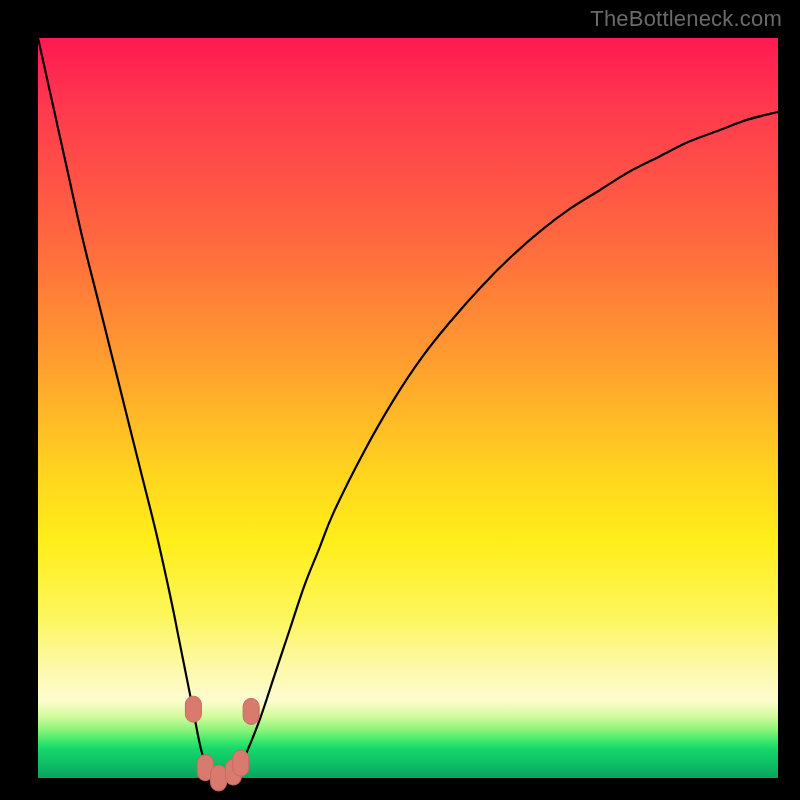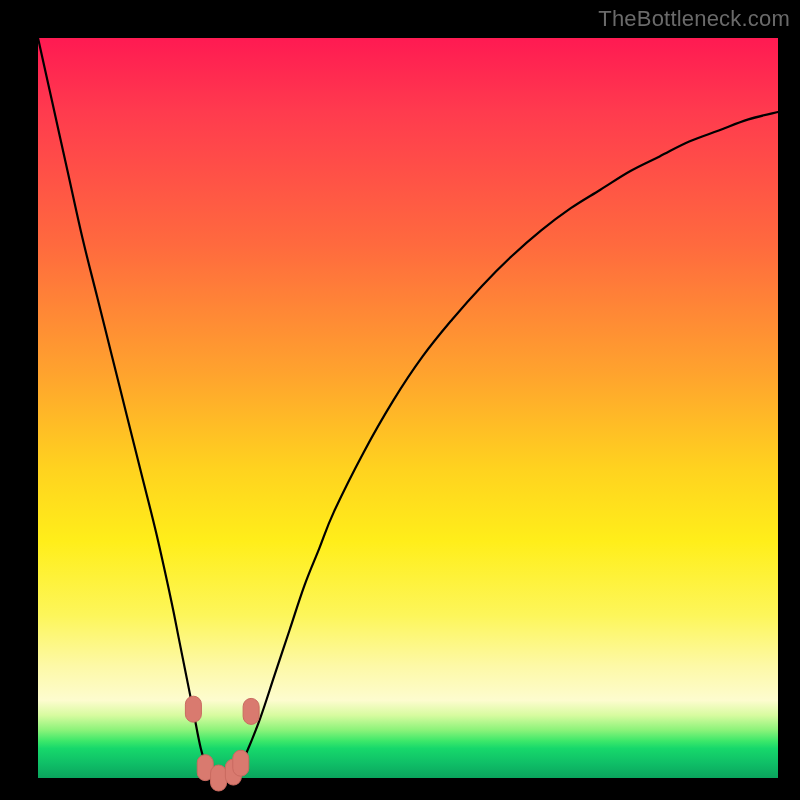--- a/index.html
+++ b/index.html
@@ -41,21 +41,21 @@
       #8cf37a 93.5%,
       #3ce86a 95%,
       #17d86b 96%,
       #0fbf67 98%,
       #0aa45d 100%
     );
   }
   .watermark {
     position: absolute;
     top: 6px;
-    right: 10px;
+    right: 18px;
     color: #6a6a6a;
     font-size: 22px;
     font-weight: 500;
     letter-spacing: 0.2px;
     user-select: none;
     text-align: center;
   }
   svg.curve {
     position: absolute;
     left: 0;

